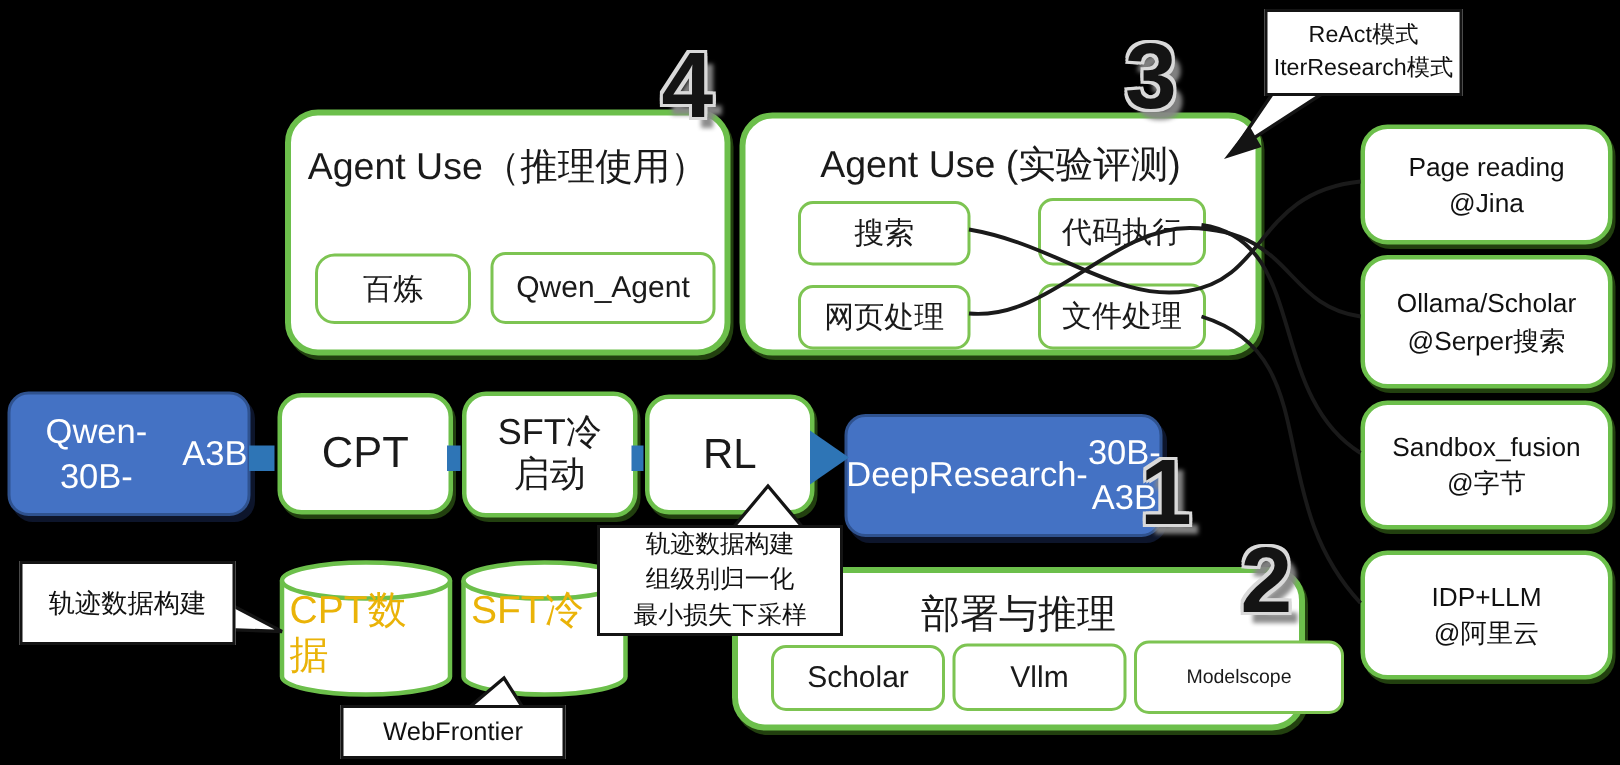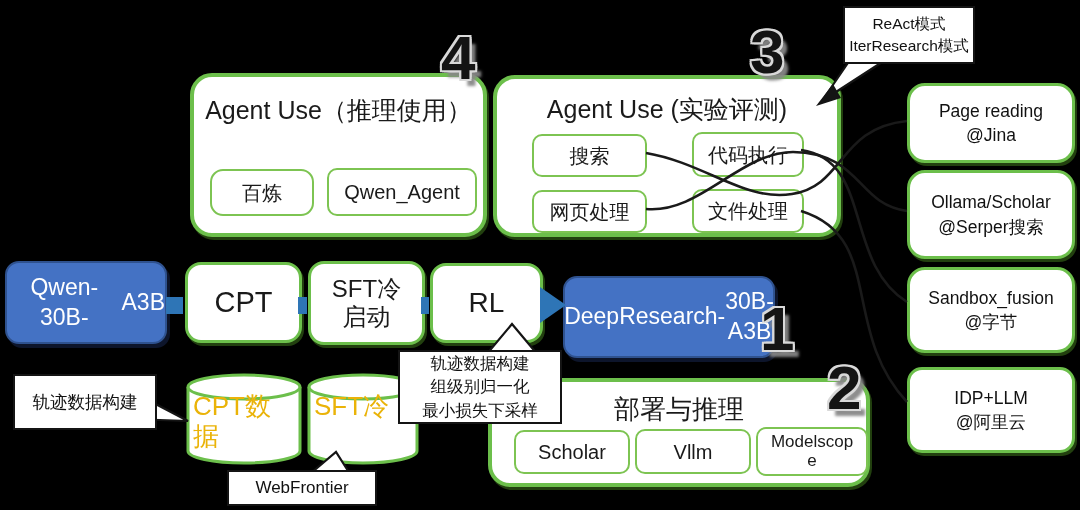--- a/index.html
+++ b/index.html
@@ -24,21 +24,21 @@
   .callout{position:absolute;background:#fff;border:2.2px solid #141414;color:#111;
         display:flex;flex-direction:column;align-items:center;justify-content:center;text-align:center;}
   .num{position:absolute;font-size:62px;font-weight:bold;color:#141414;line-height:1;
         text-shadow:-2px -2px 0 #d9d9d9,2px -2px 0 #d9d9d9,-2px 2px 0 #d9d9d9,2px 2px 0 #d9d9d9,
         -2px 0 0 #d9d9d9,2px 0 0 #d9d9d9,0 -2px 0 #d9d9d9,0 2px 0 #d9d9d9,
         6px 7px 3px rgba(135,135,135,.95);}
   .overlay{position:absolute;left:0;top:0;width:1080px;height:510px;pointer-events:none;}
   .cyl{position:absolute;}
   .cyl .lbl{position:absolute;left:0;right:0;top:20px;font-size:26px;color:#eab308;
         line-height:1.15;word-break:break-all;padding:0 8px;}
-  .breakall{word-break:break-all;padding:0 9px;line-height:1.1;font-size:17px;}
+  .breakall{word-break:break-all;padding:0 23px;line-height:1.1;font-size:13px;}
 </style>
 </head>
 <body>
 
 <div class="stage">
 
   <div class="gbox" style="left:190px;top:73px;width:289px;height:156px;">
     <div class="gtitle" style="top:17px;">Agent Use（推理使用）</div>
     <div class="sbox" style="left:16px;top:92px;width:100px;height:43px;border-radius:13px;">百炼</div>
     <div class="sbox" style="left:133px;top:91px;width:146px;height:44px;">Qwen_Agent</div>
@@ -57,21 +57,21 @@
     <span>@Jina</span>
   </div>
   <div class="tool" style="top:170px;height:83px;">
     <span>Ollama/Scholar</span>
     <span>@Serper搜索</span>
   </div>
   <div class="tool" style="top:267px;height:80px;">
     <span>Sandbox_fusion</span>
     <span>@字节</span>
   </div>
-  <div class="tool" style="top:367px;height:80px;border-radius:15px;">
+  <div class="tool" style="top:367px;height:80px;">
     <span>IDP+LLM</span>
     <span>@阿里云</span>
   </div>
 
   <div class="blue" style="left:5px;top:261px;width:158px;height:79px;">
     <span>Qwen-30B-</span>
     <span>A3B</span>
   </div>
   <div class="stagebox" style="left:185px;top:262px;width:111px;height:75px;font-size:29px;">
     <span>CPT</span>

